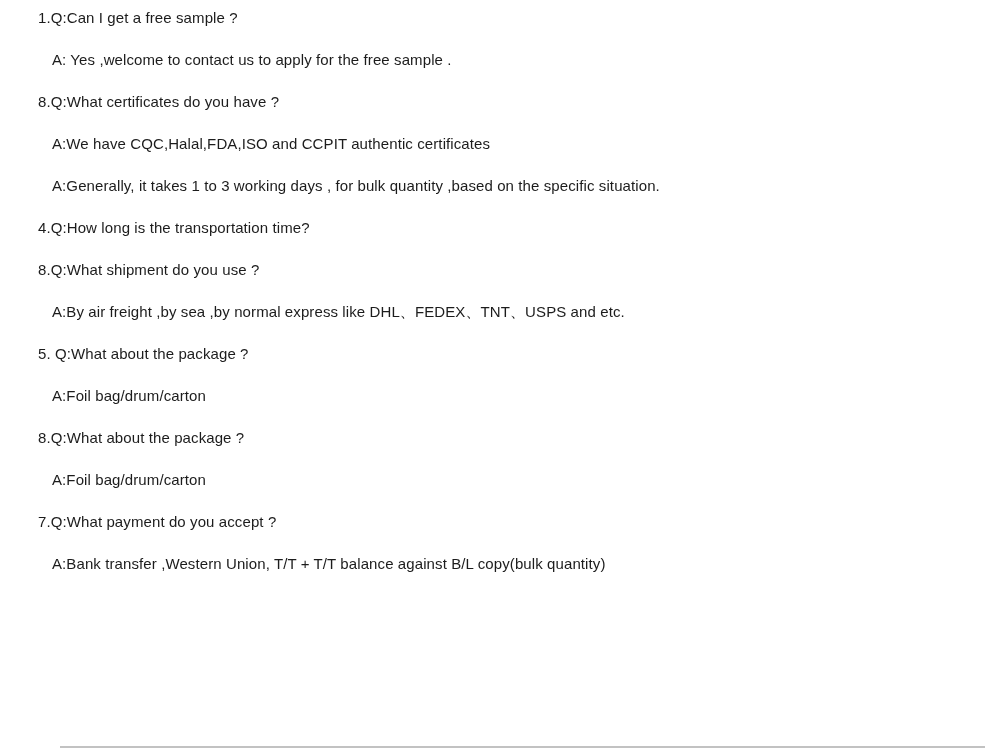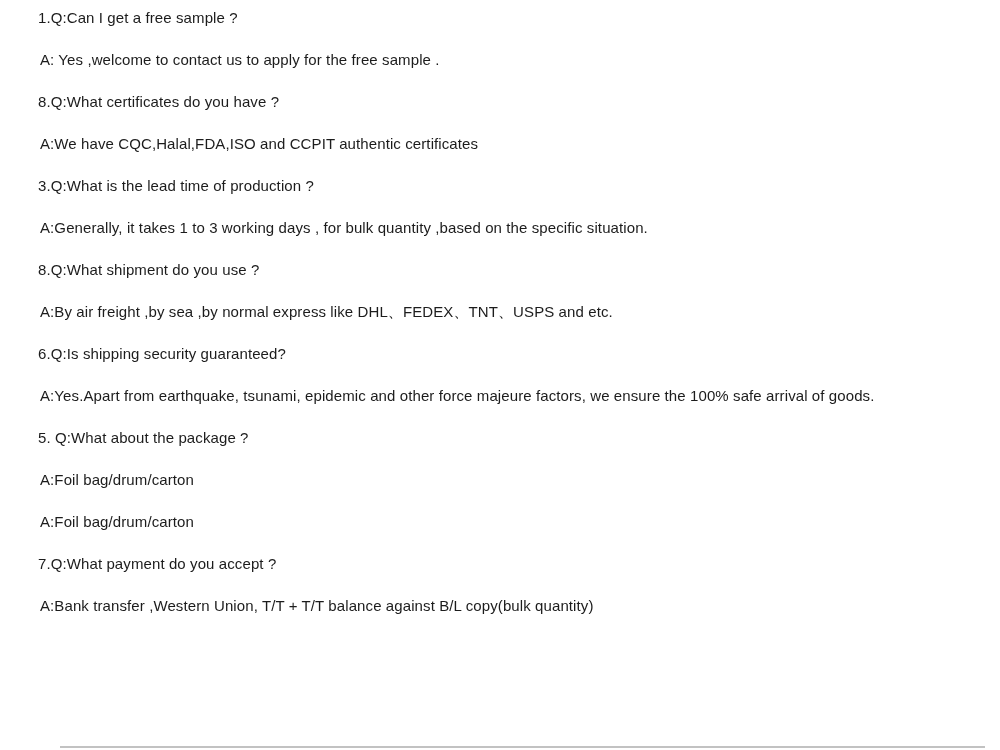--- a/index.html
+++ b/index.html
@@ -21,21 +21,21 @@
     height: 42px;
     line-height: 42px;
     font-size: 15px;
     white-space: nowrap;
     letter-spacing: 0.1px;
   }
   .q-line {
     padding-left: 38px;
   }
   .a-line {
-    padding-left: 40px;
+    padding-left: 52px;
   }
   .cutoff-strip {
     position: absolute;
     top: 746px;
     left: 60px;
     width: 925px;
     height: 2px;
     background: #c2c2c2;
   }
 </style>
@@ -48,43 +48,40 @@
     <div class="line q-line">1.Q:Can I get a free sample ?</div>
     <div class="line a-line">A: Yes ,welcome to contact us to apply for the free sample .</div>
   </div>
 
   <div>
     <div class="line q-line">8.Q:What certificates do you have ?</div>
     <div class="line a-line">A:We have CQC,Halal,FDA,ISO and CCPIT authentic certificates</div>
   </div>
 
   <div>
-    <div class="line q-line">3.Q:What is the lead time of production ?</div>
     <div class="line a-line">A:Generally, it takes 1 to 3 working days , for bulk quantity ,based on the specific situation.</div>
   </div>
 
   <div>
+    <div class="line q-line">4.Q:How long is the transportation time?</div>
   </div>
 
   <div>
     <div class="line q-line">8.Q:What shipment do you use ?</div>
     <div class="line a-line">A:By air freight ,by sea ,by normal express like DHL、FEDEX、TNT、USPS and etc.</div>
   </div>
 
-  <div>
-    <div class="line q-line">6.Q:Is shipping security guaranteed?</div>
-    <div class="line a-line">A:Yes.Apart from earthquake, tsunami, epidemic and other force majeure factors, we ensure the 100% safe arrival of goods.</div>
-  </div>
 
   <div>
     <div class="line q-line">5. Q:What about the package ?</div>
     <div class="line a-line">A:Foil bag/drum/carton</div>
   </div>
 
   <div>
+    <div class="line q-line">8.Q:What about the package ?</div>
     <div class="line a-line">A:Foil bag/drum/carton</div>
   </div>
 
   <div>
     <div class="line q-line">7.Q:What payment do you accept ?</div>
     <div class="line a-line">A:Bank transfer ,Western Union, T/T + T/T balance against B/L copy(bulk quantity)</div>
   </div>
 
 </div>
 

